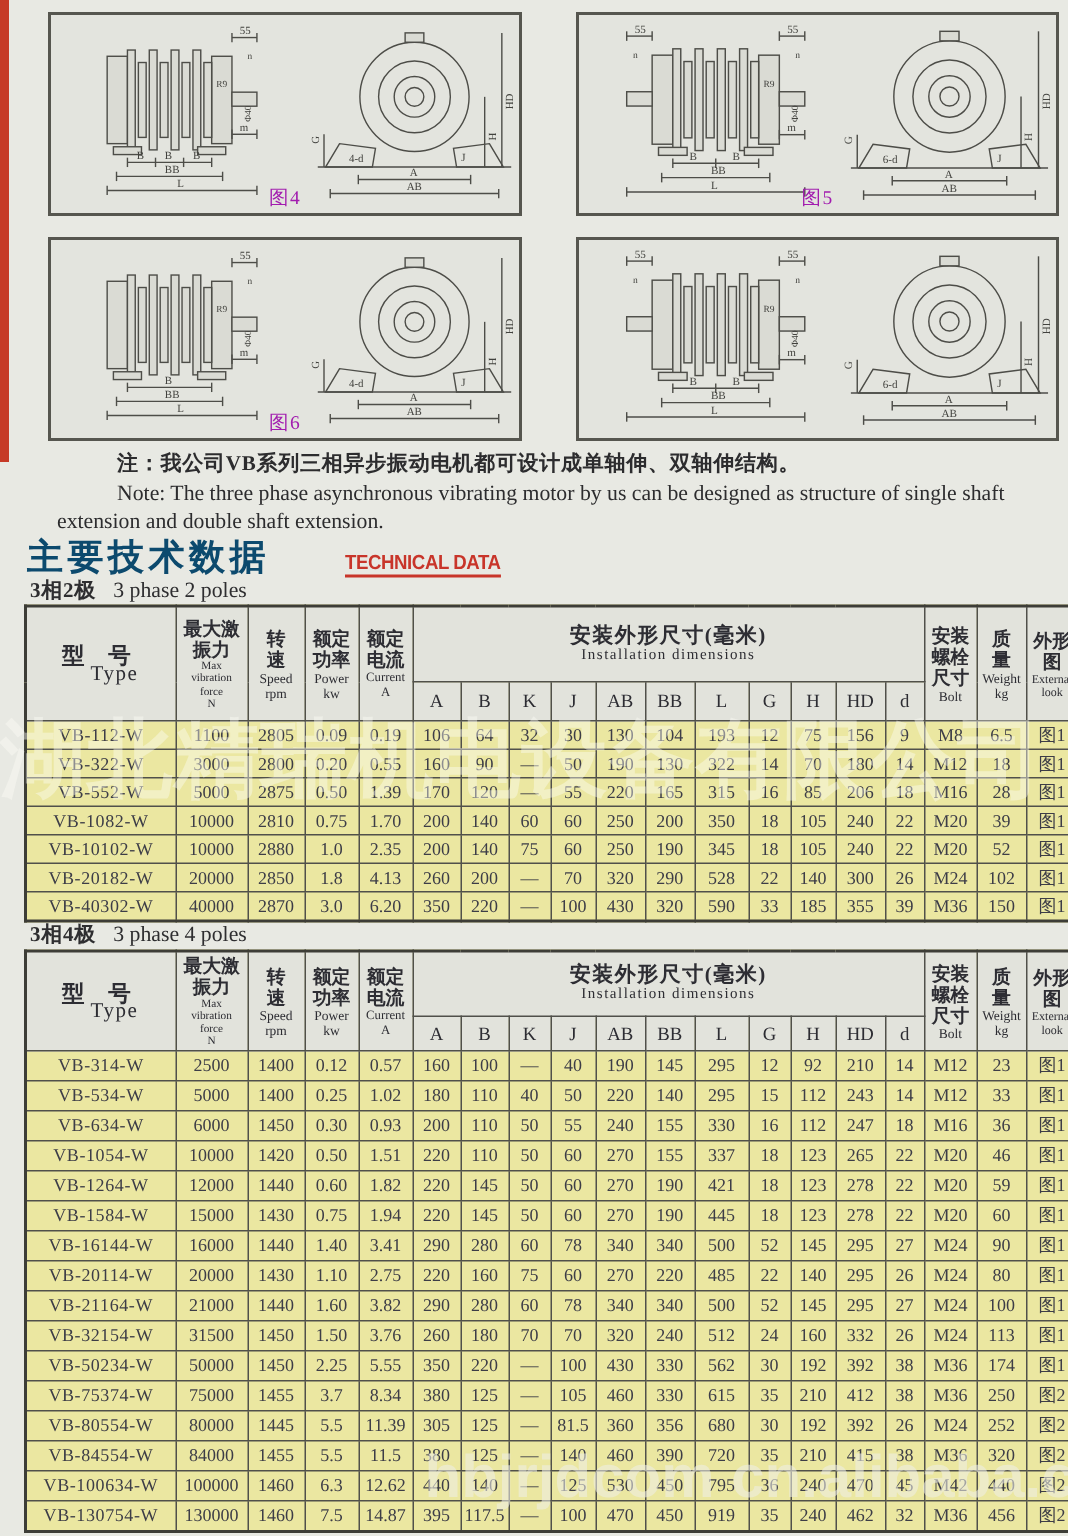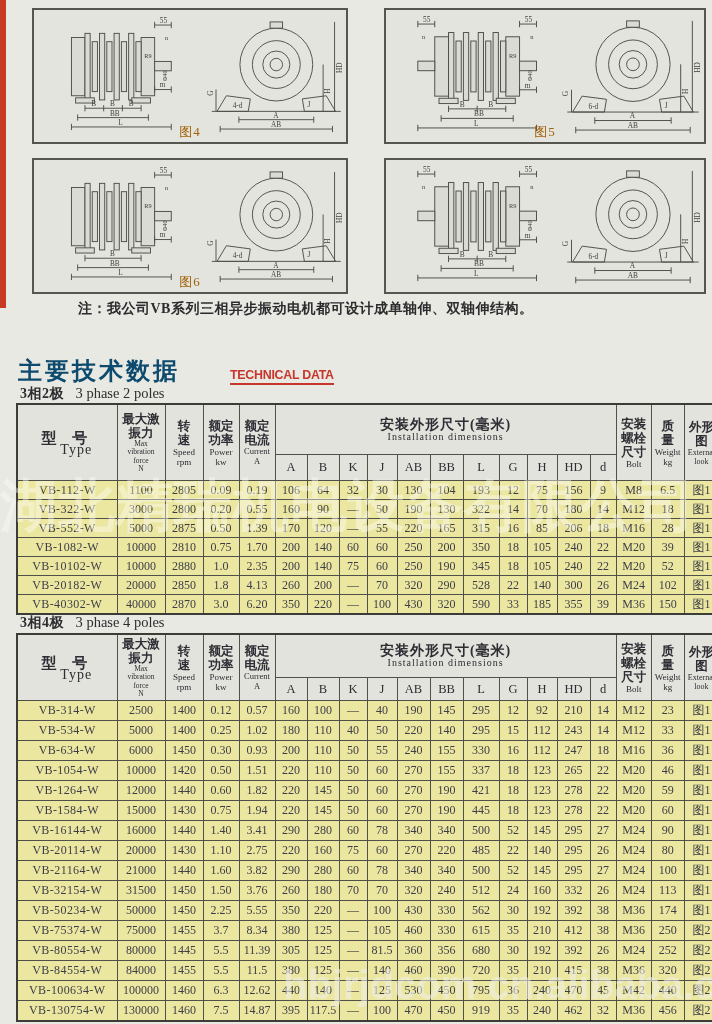--- a/index.html
+++ b/index.html
@@ -10,21 +10,21 @@
   
   .figures{position:absolute;top:8px;left:32px;display:grid;
            grid-template-columns:312px 318px;column-gap:40px;row-gap:14px;}
   .fig-box{width:100%;height:132px;border:2px solid #56564f;background:#e3e4de;position:relative;}
   .fig-svg{position:absolute;inset:0;}
   .fig-svg svg{width:100%;height:100%;}
   .fig-svg line,.fig-svg circle,.fig-svg polygon{stroke:#4d4d48;fill:none;stroke-width:0.9;}
   .fig-svg rect{stroke:#4d4d48;fill:#dadbd4;stroke-width:0.9;}
   .fig-svg text{stroke:none;fill:#42423e;font-family:"Liberation Serif",serif;}
   .fig-caption{position:absolute;bottom:1px;left:0;right:0;text-align:center;
-               font-size:13px;color:#a16207;letter-spacing:1px;}
+               font-size:13px;color:#a21caf;letter-spacing:1px;}
 
   
   .note{position:absolute;top:300px;left:38px;width:664px;}
   .note-zh{margin:0;font-size:14px;font-weight:bold;text-indent:40px;color:#2c2c2e;letter-spacing:0.5px;}
   .note-en{margin:2px 0 0 0;font-size:14.5px;line-height:19px;text-indent:40px;color:#2c2c2e;}
 
   
   .heading{position:absolute;top:355px;left:18px;}
   .heading-zh{font-size:24px;font-weight:bold;color:#0c4a6e;letter-spacing:3px;
               font-family:"Liberation Sans",sans-serif;margin-top:36px;}
@@ -351,20 +351,21 @@
             <line x1="179" y1="112" x2="287" y2="112"></line>
             <line x1="179" y1="109" x2="179" y2="115"></line>
             <line x1="287" y1="109" x2="287" y2="115"></line>
             <text x="228" y="110" font-size="7">AB</text>
           </svg></div>
     </div>
   </div>
 
   <div class="note">
     <p class="note-zh">注：我公司VB系列三相异步振动电机都可设计成单轴伸、双轴伸结构。</p>
+    <p class="note-en">Note: The three phase asynchronous vibrating motor by us can be designed as structure of single shaft extension and double shaft extension.</p>
   </div>
 
   <div class="heading">
     <span class="heading-zh">主要技术数据</span>
     <span class="heading-en">TECHNICAL DATA</span>
   </div>
 
   <div class="section-label" id="lbl1">
     <span class="lbl-zh">3相2极</span>
     <span class="lbl-en">3 phase 2 poles</span>

